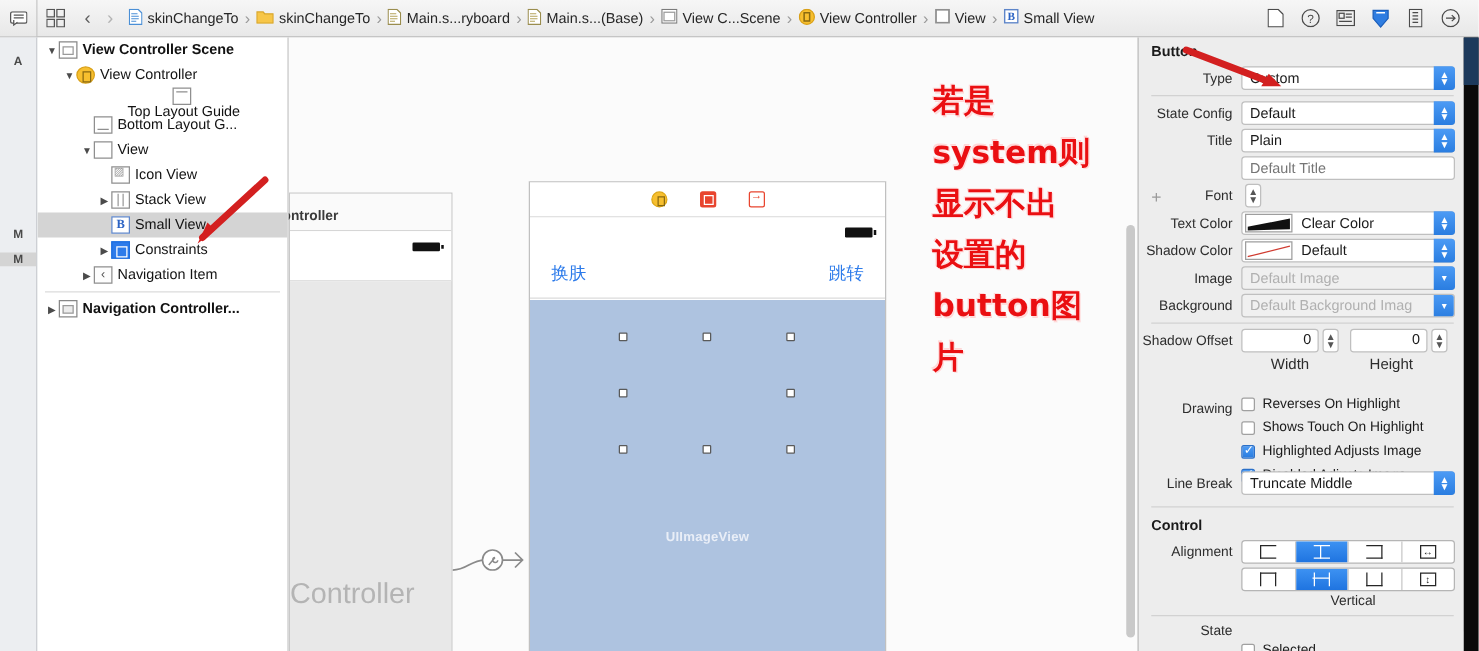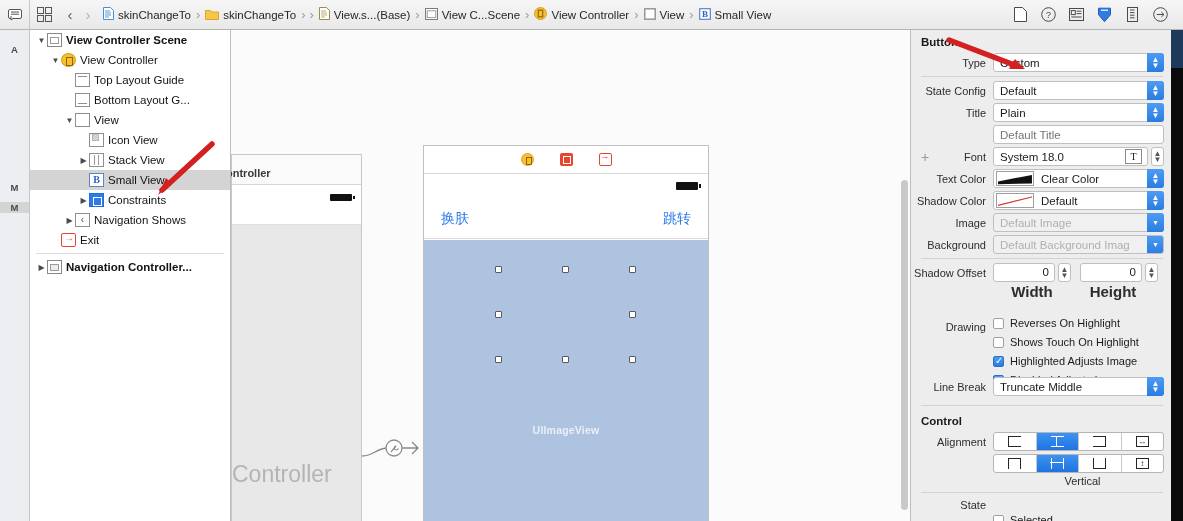--- a/index.html
+++ b/index.html
@@ -198,21 +198,21 @@
   }
   .stepper.light { background:#fff; border:1px solid #bfbfbf; color:#555; border-radius:3px; position:static; margin-left:3px; width:13px; height:19px; flex:none;}
   .swatch { width: 38px; height: 15px; border:1px solid #9e9e9e; background:#fff; margin-left:5px; flex:none; position:relative; }
   .swatch .dline { position:absolute; left:1px; right:1px; top:1px; bottom:1px; }
   .fontbtn { width:17px; height:15px; border:1px solid #8a8a8a; background:#fff; font-size:10px;
              display:flex; align-items:center; justify-content:center; margin-right:3px; flex:none;
              font-family:"Liberation Serif", serif; }
   .plus { position:absolute; left:10px; font-size:14px; color:#9a9a9a; }
   .numfield { width: 62px; height:19px; background:#fff; border:1px solid #bfbfbf; border-radius:3px;
               text-align:right; padding-right:5px; font-size:11.5px; line-height:17px; flex:none; }
-  .sublabel { font-size: 15px; color:#2d2d2d;font-weight:bold; }
+  .sublabel { font-size: 12px; color:#2d2d2d; }
   .cbrow { display:flex; align-items:center; height:18px;margin-top:30px; }
   .cb { width:11px; height:11px; border:1px solid #a0a0a0; background:#fff; border-radius:2px; margin-right:6px; flex:none; position:relative; }
   .cb.on { background: linear-gradient(#4c9bf5,#2a7de0); border-color:#2a6fc8; }
   .cb.on:after { content:"✓"; position:absolute; left:1px; top:-2px; color:#fff; font-size:10px; }
   .seg { display:flex; height:19px; border:1px solid #b5b5b5; border-radius:3px; overflow:hidden; background:#fff; flex:1; margin-right:9px; }
   .segbtn { flex:1; display:flex; align-items:center; justify-content:center; border-right:1px solid #c8c8c8; }
   .segbtn:last-child { border-right:none; }
   .segbtn.active { background: linear-gradient(#3d92f2,#1f74e0); }
   .segglyph { width:13px; height:11px; border:1.3px solid #262626; position:relative; }
   .segbtn.active .segglyph { border-color:#fff; }
@@ -261,27 +261,34 @@
         <span class="clabel">skinChangeTo</span>
       </div>
       <span class="crumb-sep">›</span>
       <div class="crumb">
         <span><svg width="14" height="12" viewBox="0 0 14 12">
               <path d="M0.5 2.5h5l1.2 1.5h6.8v7.5h-13z" fill="#f7c648" stroke="#d9a72c"></path>
             </svg></span>
         <span class="clabel">skinChangeTo</span>
       </div>
       <span class="crumb-sep">›</span>
-      <span class="crumb-sep">›</span>
       <div class="crumb">
         <span><svg width="11" height="13" viewBox="0 0 11 13">
               <path d="M0.5 0.5h7l3 3v9h-10z" fill="#fff" stroke="#9a8d4e"></path>
               <path d="M2 4h5M2 6h6M2 8h6M2 10h4" stroke="#b5a45c" stroke-width="0.9"></path>
             </svg></span>
-        <span class="clabel">View.s...(Base)</span>
+        <span class="clabel">Main.s...ryboard</span>
+      </div>
+      <span class="crumb-sep">›</span>
+      <div class="crumb">
+        <span><svg width="11" height="13" viewBox="0 0 11 13">
+              <path d="M0.5 0.5h7l3 3v9h-10z" fill="#fff" stroke="#9a8d4e"></path>
+              <path d="M2 4h5M2 6h6M2 8h6M2 10h4" stroke="#b5a45c" stroke-width="0.9"></path>
+            </svg></span>
+        <span class="clabel">Main.s...(Base)</span>
       </div>
       <span class="crumb-sep">›</span>
       <div class="crumb">
         <span><svg width="13" height="12" viewBox="0 0 13 12">
               <rect x="0.5" y="0.5" width="12" height="11" fill="#fff" stroke="#7b7b7b"></rect>
               <rect x="2.2" y="2.8" width="8.6" height="6.8" fill="#fff" stroke="#9c9c9c"></rect>
             </svg></span>
         <span class="clabel">View C...Scene</span>
       </div>
       <span class="crumb-sep">›</span>
@@ -365,21 +372,21 @@
         <div class="orow" style="padding-left: 6px;">
           <span class="disc">▼</span>
           <span class="oicon ic-scene"></span>
           <span class="olabel bold">View Controller Scene</span>
         </div>
         <div class="orow" style="padding-left: 20px;">
           <span class="disc">▼</span>
           <span class="oicon ic-vc"></span>
           <span class="olabel">View Controller</span>
         </div>
-        <div class="orow" style="padding-left: 34px;">
+        <div class="orow" style="padding-left: 34px; flex-direction: column;">
           <span class="disc"></span>
           <span class="oicon ic-guide"></span>
           <span class="olabel">Top Layout Guide</span>
         </div>
         <div class="orow" style="padding-left: 34px;">
           <span class="disc"></span>
           <span class="oicon ic-guide bottom"></span>
           <span class="olabel">Bottom Layout G...</span>
         </div>
         <div class="orow" style="padding-left: 34px;">
@@ -403,26 +410,21 @@
           <span class="olabel">Small View</span>
         </div>
         <div class="orow" style="padding-left: 48px;">
           <span class="disc">▶</span>
           <span class="oicon ic-constraints"></span>
           <span class="olabel">Constraints</span>
         </div>
         <div class="orow" style="padding-left: 34px;">
           <span class="disc">▶</span>
           <span class="oicon ic-navitem">‹</span>
-          <span class="olabel">Navigation Shows</span>
-        </div>
-        <div class="orow" style="padding-left: 20px;">
-          <span class="disc"></span>
-          <span class="oicon ic-exit"></span>
-          <span class="olabel">Exit</span>
+          <span class="olabel">Navigation Item</span>
         </div>
       </div>
     <div class="osep"></div>
     <div class="orow" style="padding-left:6px;">
       <span class="disc">▶</span>
       <span class="oicon ic-navctrl"></span>
       <span class="olabel bold">Navigation Controller...</span>
     </div>
   </div>
 
@@ -469,20 +471,26 @@
         <span class="handle" style="left:205px; top:71px;"></span>
         <span class="handle" style="left:71px; top:116px;"></span>
         <span class="handle" style="left:138px; top:116px;"></span>
         <span class="handle" style="left:205px; top:116px;"></span>
       </div>
     </div>
 
     <div class="canvas-scroll-v"></div>
   </div>
 
+  <div class="annot">若是
+system则
+显示不出
+设置的
+button图
+片</div>
 
   <div class="inspector">
     <div class="insp-inner">
 
       <div class="sect-title">Button</div>
 
       <div class="row">
         <span class="rlabel">Type</span>
         <span class="field">
           <span>Custom</span>
@@ -509,24 +517,20 @@
       </div>
 
       <div class="row">
         <span class="rlabel"></span>
         <input class="field placeholder" style="outline: none;" placeholder="Default Title">
       </div>
 
       <div class="row" style="position:relative;">
         <span class="plus">+</span>
         <span class="rlabel">Font</span>
-        <span class="field" style="margin-right:0;">
-          <span>System 18.0</span>
-          <span class="fontbtn" style="position:absolute; right:2px; top:1px;">T</span>
-        </span>
         <span class="stepper light" style="margin-right:9px;">▲<br>▼</span>
       </div>
 
       <div class="row">
         <span class="rlabel">Text Color</span>
         <span class="field" style="padding-left:0;">
           <span class="swatch" style="margin-left:2px;">
             <svg class="dline" viewBox="0 0 36 13" preserveAspectRatio="none">
                 <polygon points="0,9 36,2 36,11 0,12" fill="#111"></polygon>
               </svg>

